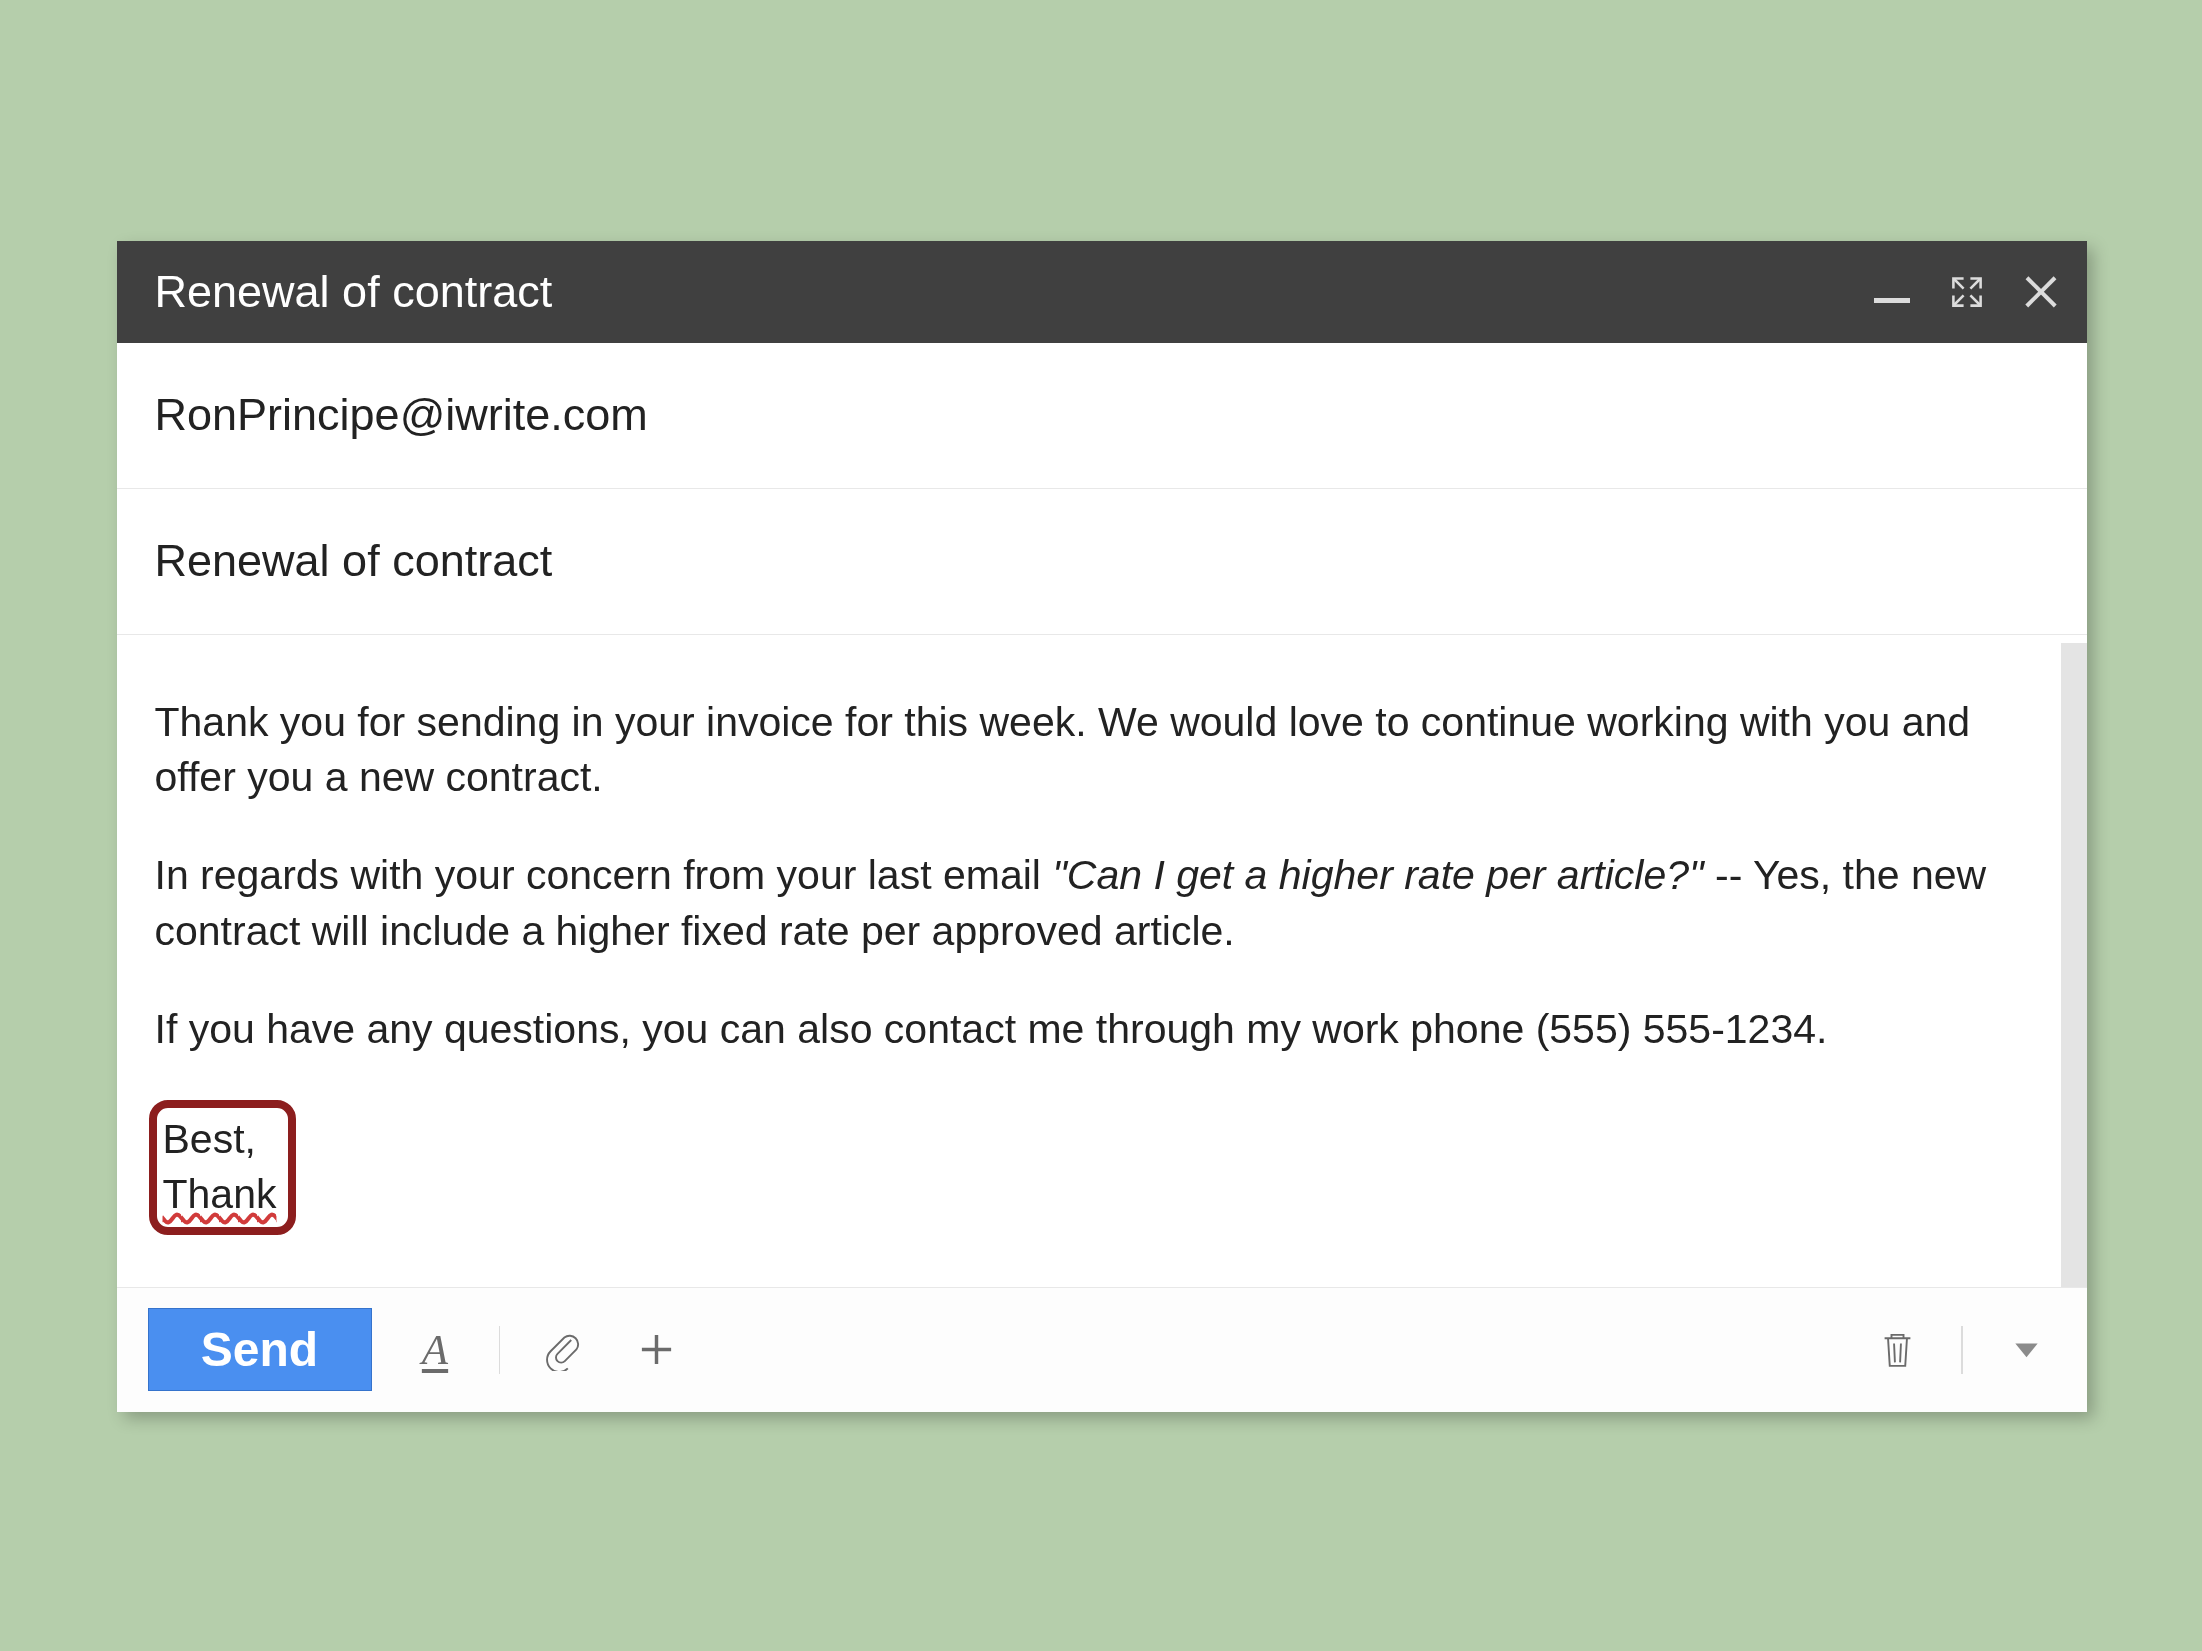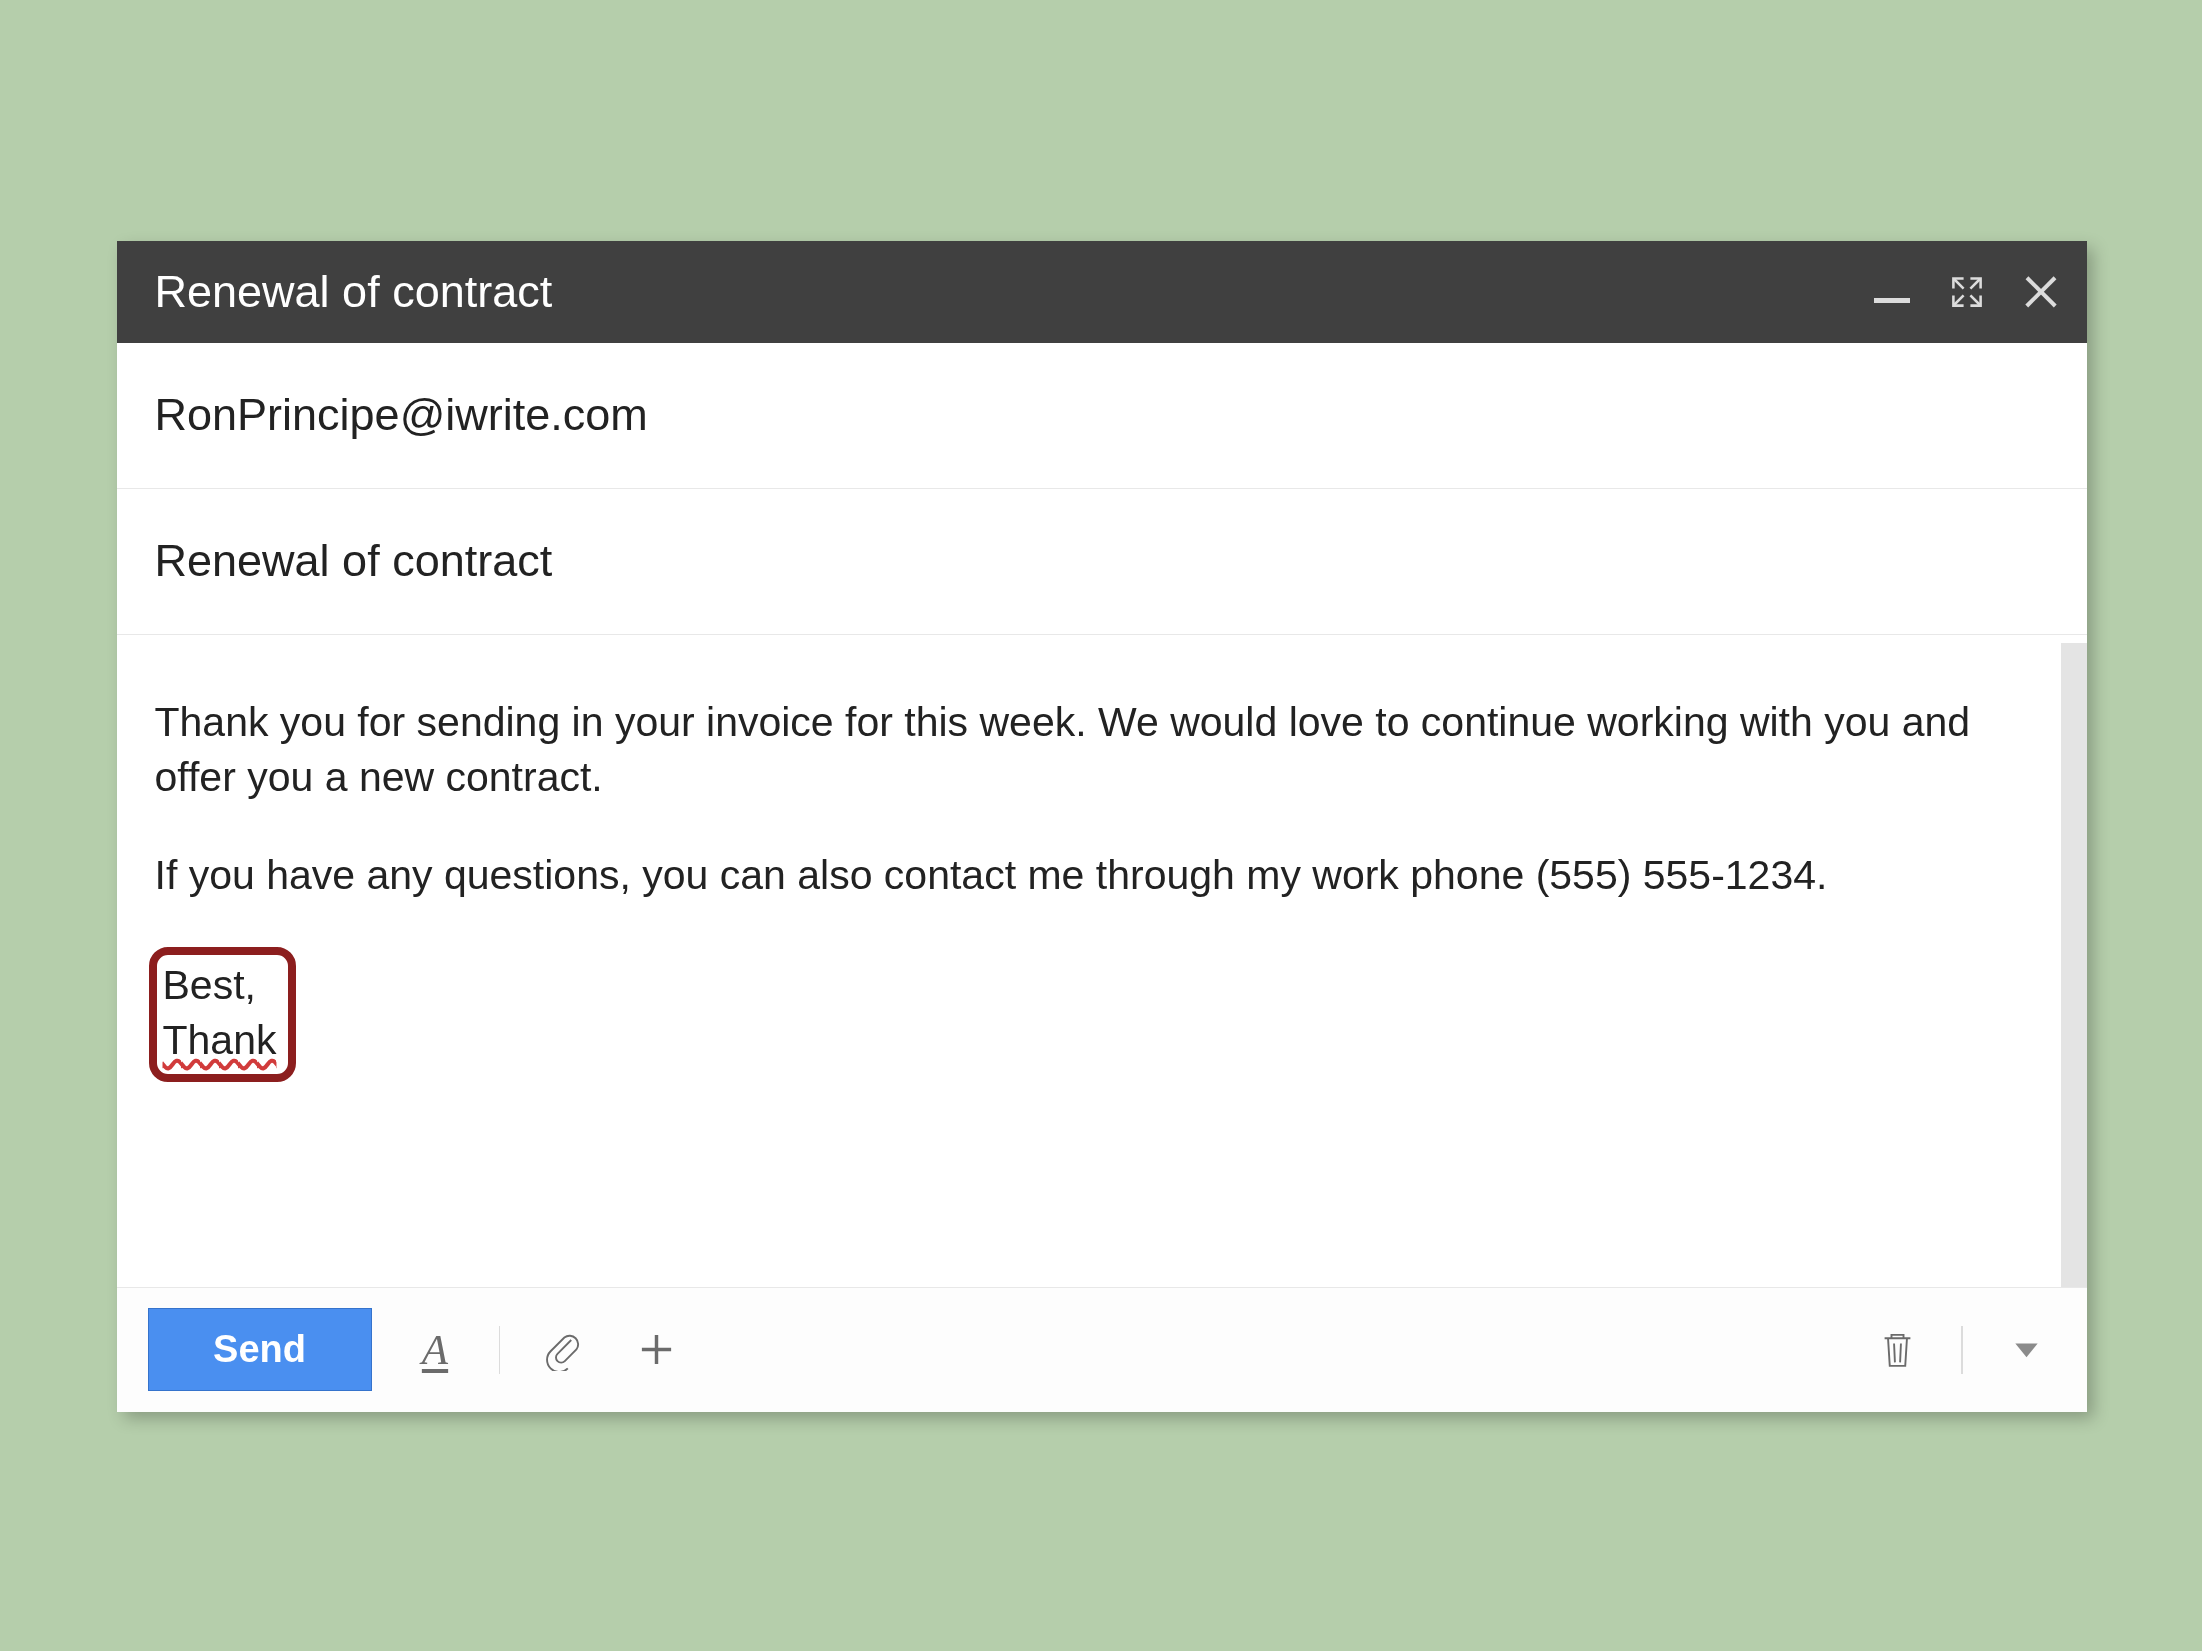--- a/index.html
+++ b/index.html
@@ -94,21 +94,21 @@
     border-top: 1.7px solid #e8e8e8;
     background: #fdfdfd;
     display: flex;
     align-items: center;
     padding: 0 31px;
     gap: 34px;
   }
   .send-btn {
     background: #4a8ff0;
     color: #fff;
-    font-size: 38px;
+    font-size: 48px;
     font-weight: 700;
     border: 0.9px solid #3573cc;
     width: 224px; height: 83px;
     display: flex; align-items: center; justify-content: center;
     cursor: pointer;
   }
   .toolicon {
     width: 59px; height: 59px;
     display: flex; align-items: center; justify-content: center;
     color: #6b6b6b;
@@ -153,20 +153,23 @@
     <span>Renewal of contract</span>
   </div>
 
   <div class="body-area">
     <div class="scrollbar"></div>
     <div class="body-content">
 
 
       <p>Thank you for sending in your invoice for this week. We would love to continue working with you and offer you a new contract.</p>
 
+      <p>
+        <span>In regards with your concern from your last email </span><span class="italic">"Can I get a higher rate per article?"</span><span> -- Yes, the new contract will include a higher fixed rate per approved article.</span>
+      </p>
 
       <p>If you have any questions, you can also contact me through my work phone (555) 555-1234.</p>
 
       <div style="margin-left:-5.2px;">
         <span class="highlight-box signoff">
           <span>Best,</span><br>
           <span class="spellunderline">Thank</span>
         </span>
       </div>
 

